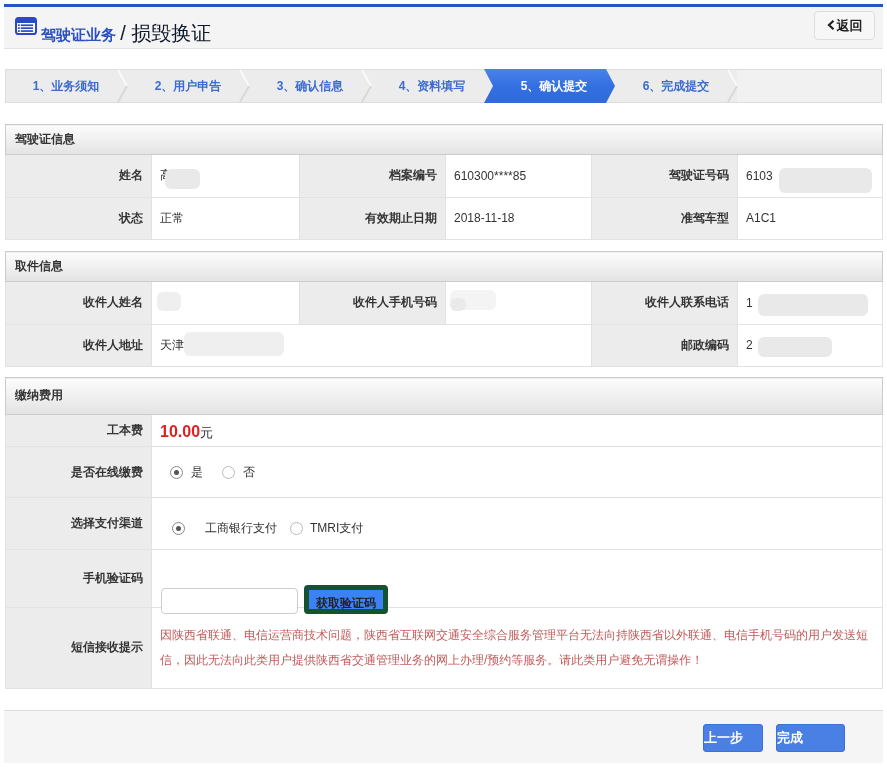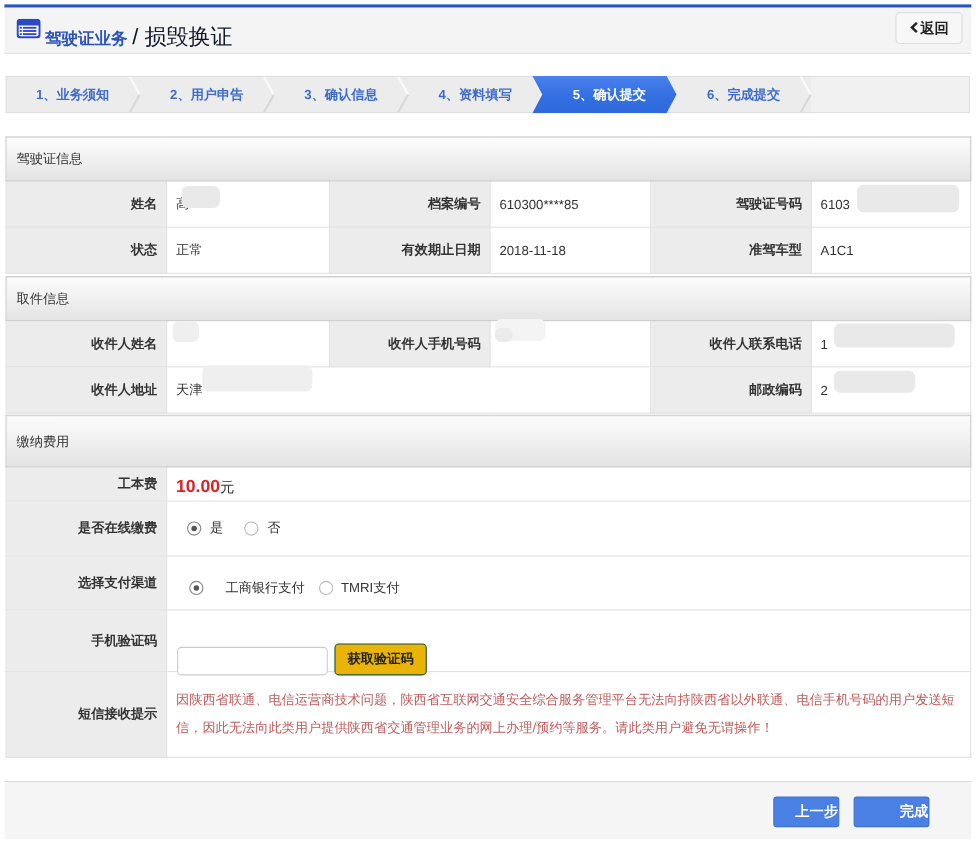--- a/index.html
+++ b/index.html
@@ -11,38 +11,38 @@
   #hdr { left:4px; top:7px; width:879px; height:42px; background:#f4f4f4; border-bottom:1px solid #e3e3e3; }
   #hicon { left:15px; top:17px; }
   #htitle { left:41px; top:20px; font-size:15px; font-weight:bold; color:#2b51c0; }
   #hsub { font-size:20px; font-weight:normal; color:#0f172a; }
   #backbtn { left:814px; top:11px; width:61px; height:29px; background:#f7f7f7; border:1px solid #ddd; border-radius:4px; font-size:13px; font-weight:bold; color:#222; text-align:center; line-height:27px; }
   
   #steps { left:5px; top:69px; }
   
   table.t { position:absolute; left:5px; width:877px; border-collapse:collapse; table-layout:fixed; }
   table.t td { border:1px solid #e2e2e2; font-size:12px; color:#333; }
-  table.t tr.hd td { border:1px solid #ccc; background:linear-gradient(#fcfcfc,#e3e3e3); font-weight:normal; padding-left:9px; height:40px;margin-top:37px; }
+  table.t tr.hd td { border:1px solid #ccc; background:linear-gradient(#fcfcfc,#e3e3e3); font-weight:bold; padding-left:9px; height:30px;margin-top:37px; }
   table.t td.l { background:#ececec; font-weight:bold; text-align:right; padding-right:8px; }
   table.t td.v { background:#fff; text-align:left; padding-left:8px; }
   table.t { border:1px solid #ccc; }
   .red { color:#e02020; font-weight:bold; font-size:16px; }
   .yuan { color:#333; font-size:13px; }
   .blob { position:absolute; background:#e9e9e9; border-radius:6px; filter:blur(0.5px); }
   
   .radio { display:inline-block; width:13px; height:13px; border-radius:50%; background:#fff; vertical-align:-3px; }
   .radio.sel { border:1px solid #888; position:relative; }
   .radio.sel:after { content:""; position:absolute; left:3px; top:3px; width:5px; height:5px; border-radius:50%; background:#555; }
   .radio.un { border:1px solid #bbb; }
   
   #capinput { left:161px; top:588px; width:137px; height:26px; border:1px solid #ccc; border-radius:4px; background:#fff; }
-  #capbtn { left:304px; top:585px; width:84px; height:29px; background:#eab308; border:1px solid #14532d; border-radius:4px; font-size:12px; font-weight:bold; color:#222; text-align:center; line-height:27px; }
+  #capbtn { left:304px; top:585px; width:84px; height:29px; background:#3b82f6; border:5px solid #14532d; border-radius:4px; font-size:12px; font-weight:bold; color:#222; text-align:center; line-height:27px; }
   
   #footer { left:4px; top:710px; width:879px; height:53px; background:#f5f5f5; border-top:1px solid #ddd; }
-  .bluebtn { position:absolute; top:14px; height:28px; background:#4a80e4; border:1px solid #3b70d6; border-radius:3px; color:#fff; font-size:13px; font-weight:bold; text-align:right; line-height:26px; }
+  .bluebtn { position:absolute; top:14px; height:28px; background:#4a80e4; border:1px solid #3b70d6; border-radius:3px; color:#fff; font-size:13px; font-weight:bold; text-align:left; line-height:26px; }
   #btnprev { left:703px; width:60px; }
   #btndone { left:776px; width:69px; }
   .notice { color:#c05a5a; font-size:12px; line-height:25px; white-space:nowrap; }
 </style>
 </head>
 <body>
   <div class="abs" id="bluebar"></div>
   <div class="abs" id="hdr"></div>
   <div class="abs" id="hicon">
     <svg width="22" height="18" viewBox="0 0 22 18">

